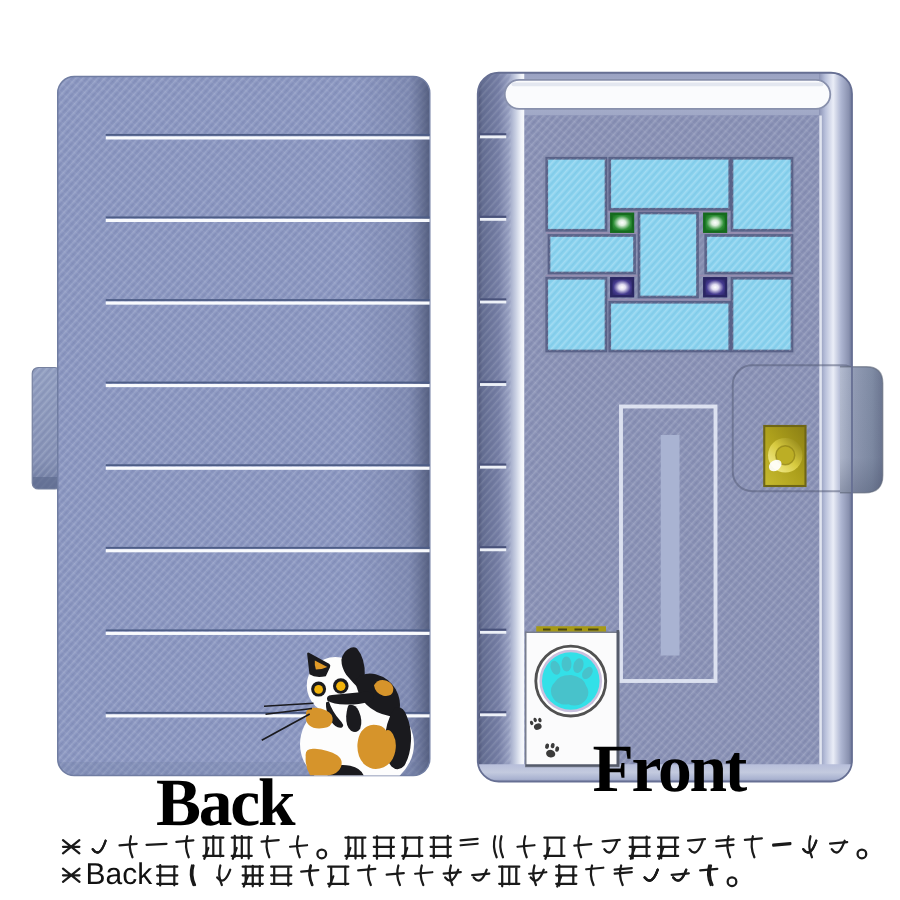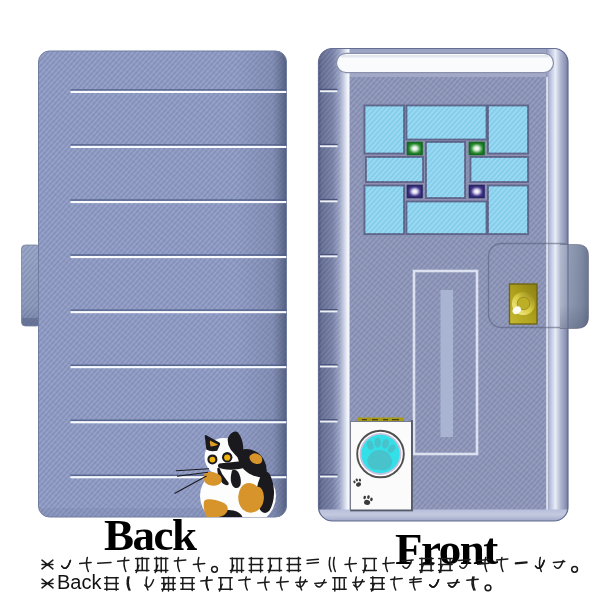--- a/index.html
+++ b/index.html
@@ -381,21 +381,21 @@
 <ellipse cx="363.9" cy="498.3" rx="1.3" ry="1.8"></ellipse>
       <ellipse cx="367.4" cy="497" rx="1.3" ry="1.8"></ellipse>
       <ellipse cx="370.9" cy="498.4" rx="1.3" ry="1.8"></ellipse>
 </g>
 
 <rect x="318.5" y="48.5" width="249.5" height="472.5" rx="14" fill="none" stroke="#666F93" stroke-width="1.2"></rect>
 </svg>
 
 <div class="lbl" style="left:104px;top:509px">Back</div>
 
-<div class="lbl" style="left:395px;top:523px">Front</div>
+<div class="lbl" style="left:395px;top:486px">Front</div>
 
 <svg style="position:absolute;left:0;top:0" width="600" height="600" viewBox="0 0 600 600">
 <g stroke="#1a1a1a" stroke-width="1.5" stroke-linecap="round" fill="none">
       <path d="M42.0,560.1L52.9,568.9M52.9,560.1L42.0,568.9M42.0,564.5L52.9,564.5"></path>
       <path d="M70.4,560.5Q66.4,572.5,61.8,566.1"></path>
       <path d="M70.4,560.5Q66.4,572.5,61.8,566.1"></path>
       <path d="M87.3,557.5Q85.3,564.5,88.3,571.5"></path>
       <path d="M79.7,563.6L91.1,562.6"></path>
       <path d="M97.7,563.2L111.0,562.6"></path>
       <path d="M124.8,557.5Q122.8,564.5,125.8,571.5"></path>

